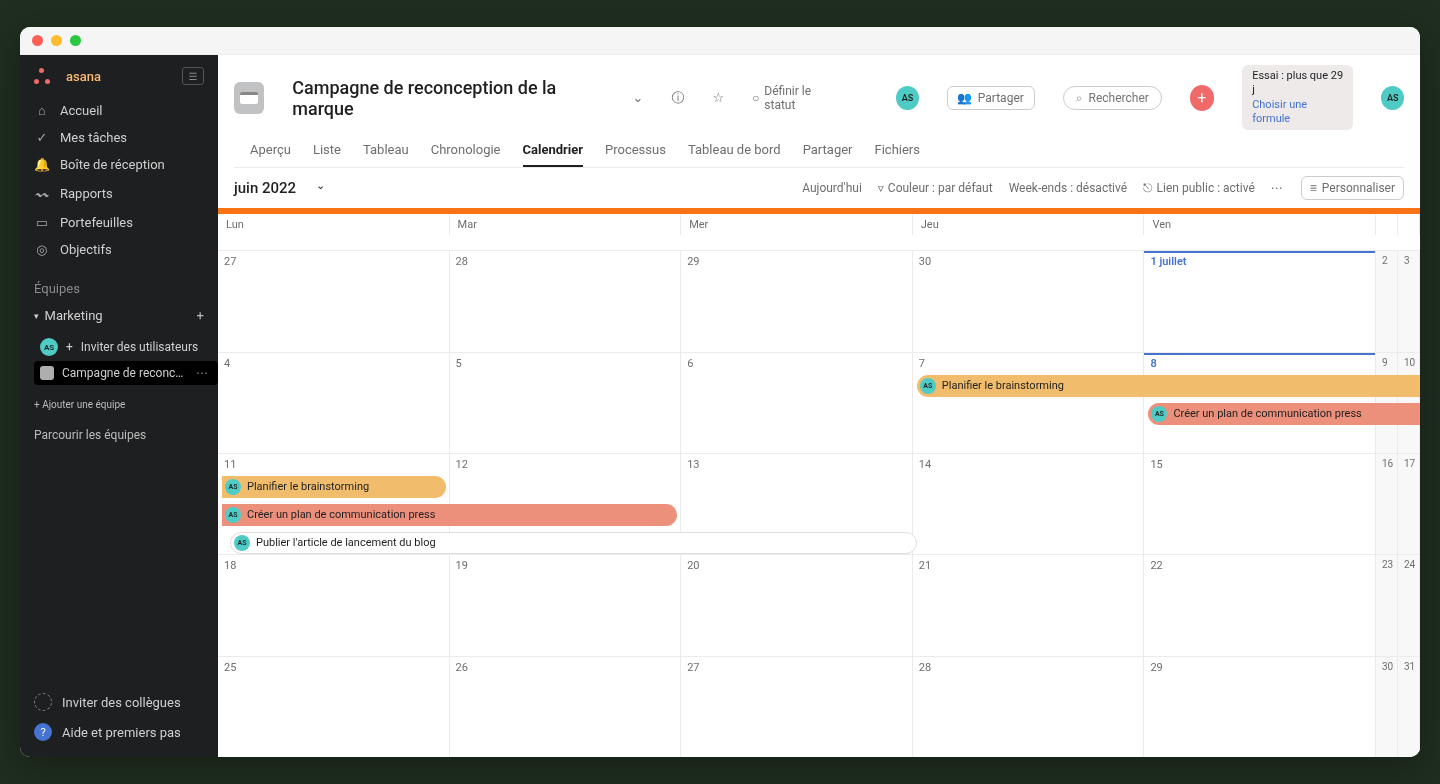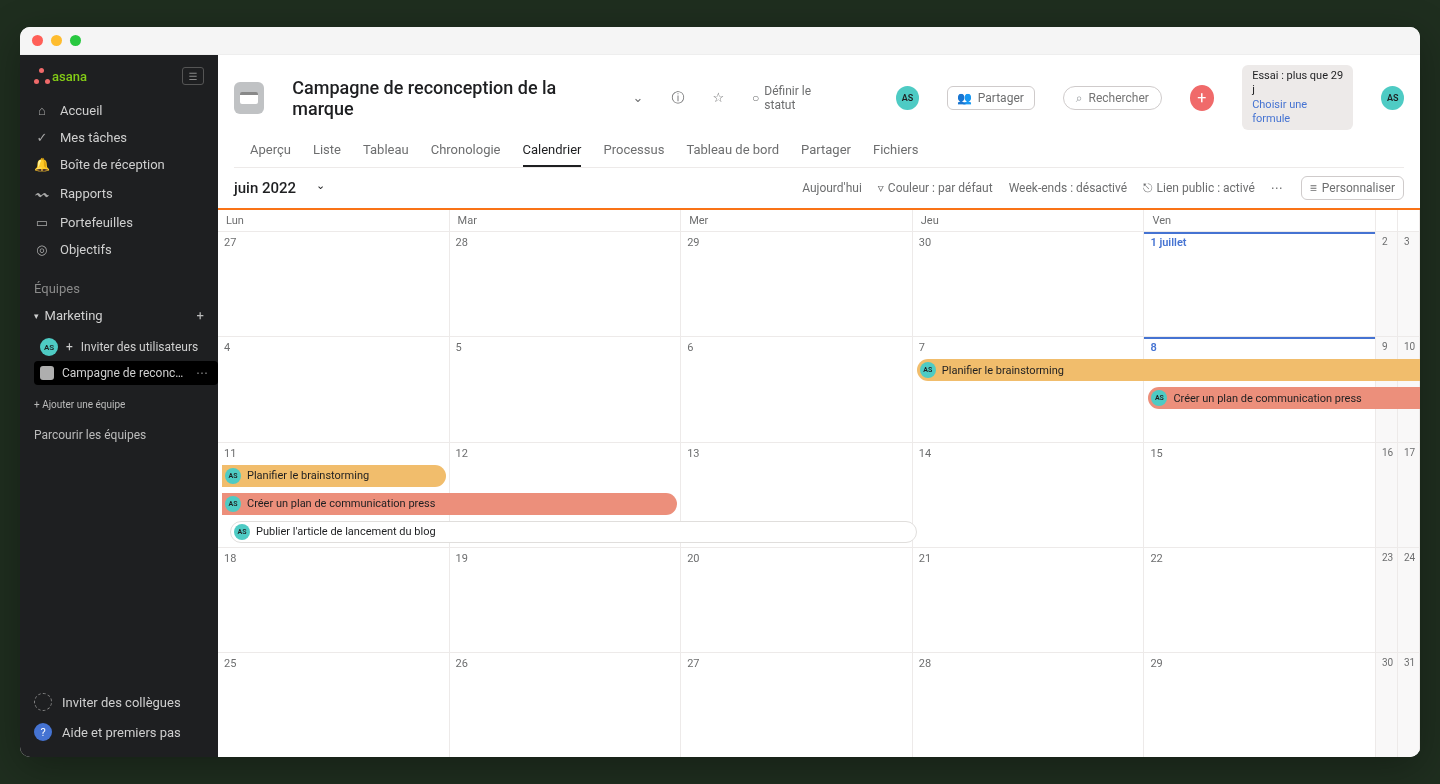--- a/index.html
+++ b/index.html
@@ -4,21 +4,21 @@
 <style>
 * { margin:0; padding:0; box-sizing:border-box; font-family:-apple-system,BlinkMacSystemFont,"Segoe UI",Roboto,sans-serif; }
 body { background:#1f2e1f; display:flex; align-items:center; justify-content:center; height:784px; }
 .window { width:1400px; height:730px; background:#fff; border-radius:10px; overflow:hidden; display:flex; flex-direction:column; box-shadow:0 10px 40px rgba(0,0,0,.3); }
 .titlebar { height:28px; background:#f5f5f5; display:flex; align-items:center; padding-left:12px; gap:8px; border-bottom:1px solid #eee; }
 .dot { width:11px; height:11px; border-radius:50%; }
 .dot.r{background:#ff5f57}.dot.y{background:#febc2e}.dot.g{background:#28c840}
 .body { flex:1; display:flex; min-height:0; }
 .sidebar { width:198px; background:#1e1f21; color:#cfcfcf; font-size:13px; display:flex; flex-direction:column; }
 .sb-top { display:flex; align-items:center; justify-content:space-between; padding:12px 14px 8px; }
-.logo { display:flex; align-items:center; gap:2px; color:#84cc16; font-weight:500; }
+.logo { display:flex; align-items:center; gap:16px; color:#fdba74; font-weight:500; }
 .logo-dots { width:16px; height:16px; position:relative; }
 .logo-dots span { position:absolute; width:5px; height:5px; border-radius:50%; background:#f06a6a; }
 .logo-dots span:nth-child(1){top:0;left:5px}
 .logo-dots span:nth-child(2){bottom:0;left:0}
 .logo-dots span:nth-child(3){bottom:0;right:0}
 .collapse { width:22px; height:18px; border:1px solid #555; border-radius:3px; display:flex; align-items:center; justify-content:center; font-size:10px; color:#888; cursor:pointer; }
 .nav { padding:4px 0; }
 .nav-item { display:flex; align-items:center; gap:10px; padding:6px 14px; cursor:pointer; }
 .nav-ic { width:16px; text-align:center; color:#a7a7a7; font-size:13px; }
 .section-label { padding:14px 14px 6px; font-size:13px; color:#8a8a8a; }
@@ -51,30 +51,30 @@
 .share-btn { display:flex; align-items:center; gap:5px; border:1px solid #cfcbcb; border-radius:6px; padding:4px 10px; font-size:12px; color:#6d6e6f; cursor:pointer; }
 .search { display:flex; align-items:center; gap:6px; border:1px solid #cfcbcb; border-radius:14px; padding:4px 12px; font-size:12px; color:#9ca0a4; width:100px; cursor:text; }
 .search input { border:none; outline:none; font-size:12px; width:60px; background:transparent; }
 .add-circle { width:26px; height:26px; border-radius:50%; background:#f06a6a; color:#fff; display:flex; align-items:center; justify-content:center; font-size:16px; cursor:pointer; }
 .trial { background:#edeae9; border-radius:6px; padding:4px 10px; font-size:11px; line-height:1.3; text-align:left; }
 .trial .days { color:#1e1f21; }
 .trial .link { color:#4573d2; cursor:pointer; }
 
 .tabs { display:flex; gap:22px; padding:8px 16px 0; border-bottom:1px solid #edeae9; font-size:13px; color:#6d6e6f; }
 .tab { padding:4px 0 8px; cursor:pointer; }
-.tab.active { color:#1e1f21; border-bottom:2px solid #1e1f21; font-weight:400; }
+.tab.active { color:#1e1f21; border-bottom:2px solid #1e1f21; font-weight:700; }
 
 .toolbar { display:flex; align-items:center; gap:16px; padding:8px 16px; font-size:12px; color:#6d6e6f; }
 .month { font-size:15px; color:#1e1f21; font-weight:500; display:flex; gap:20px; cursor:pointer; }
 .tspacer { flex:1; }
 .tool { cursor:pointer; display:flex; align-items:center; gap:4px; }
 .dots3 { letter-spacing:2px; }
 .custom-btn { border:1px solid #cfcbcb; border-radius:6px; padding:4px 8px; display:flex; align-items:center; gap:5px; cursor:pointer; }
 
-.calendar { flex:1; display:flex; flex-direction:column; min-height:0; border-top:2px solid #f97316; }
+.calendar { flex:1; display:flex; flex-direction:column; min-height:0; border-top:6px solid #f97316;gap:15px; }
 .dayhead { display:grid; grid-template-columns:repeat(5,1fr) 22px 22px; font-size:11px; color:#6d6e6f; }
 .dayhead > div { padding:4px 8px; border-right:1px solid #edeae9; }
 .rows { flex:1; display:flex; flex-direction:column; }
 .week { flex:1; display:grid; grid-template-columns:repeat(5,1fr) 22px 22px; border-top:1px solid #edeae9; min-height:0; position:relative; }
 .cell { border-right:1px solid #edeae9; padding:4px 6px; font-size:11px; color:#6d6e6f; position:relative; }
 .cell.we { background:#f9f8f8; font-size:10px; }
 .cell.today { color:#4573d2; }
 .cell.today .num { font-weight:600; }
 .today-line { position:absolute; top:0; left:0; right:0; height:2px; background:#4573d2; }
 .ev { position:absolute; height:22px; border-radius:11px; display:flex; align-items:center; gap:6px; padding:0 4px 0 3px; font-size:11px; color:#1e1f21; overflow:hidden; white-space:nowrap; cursor:pointer; }

